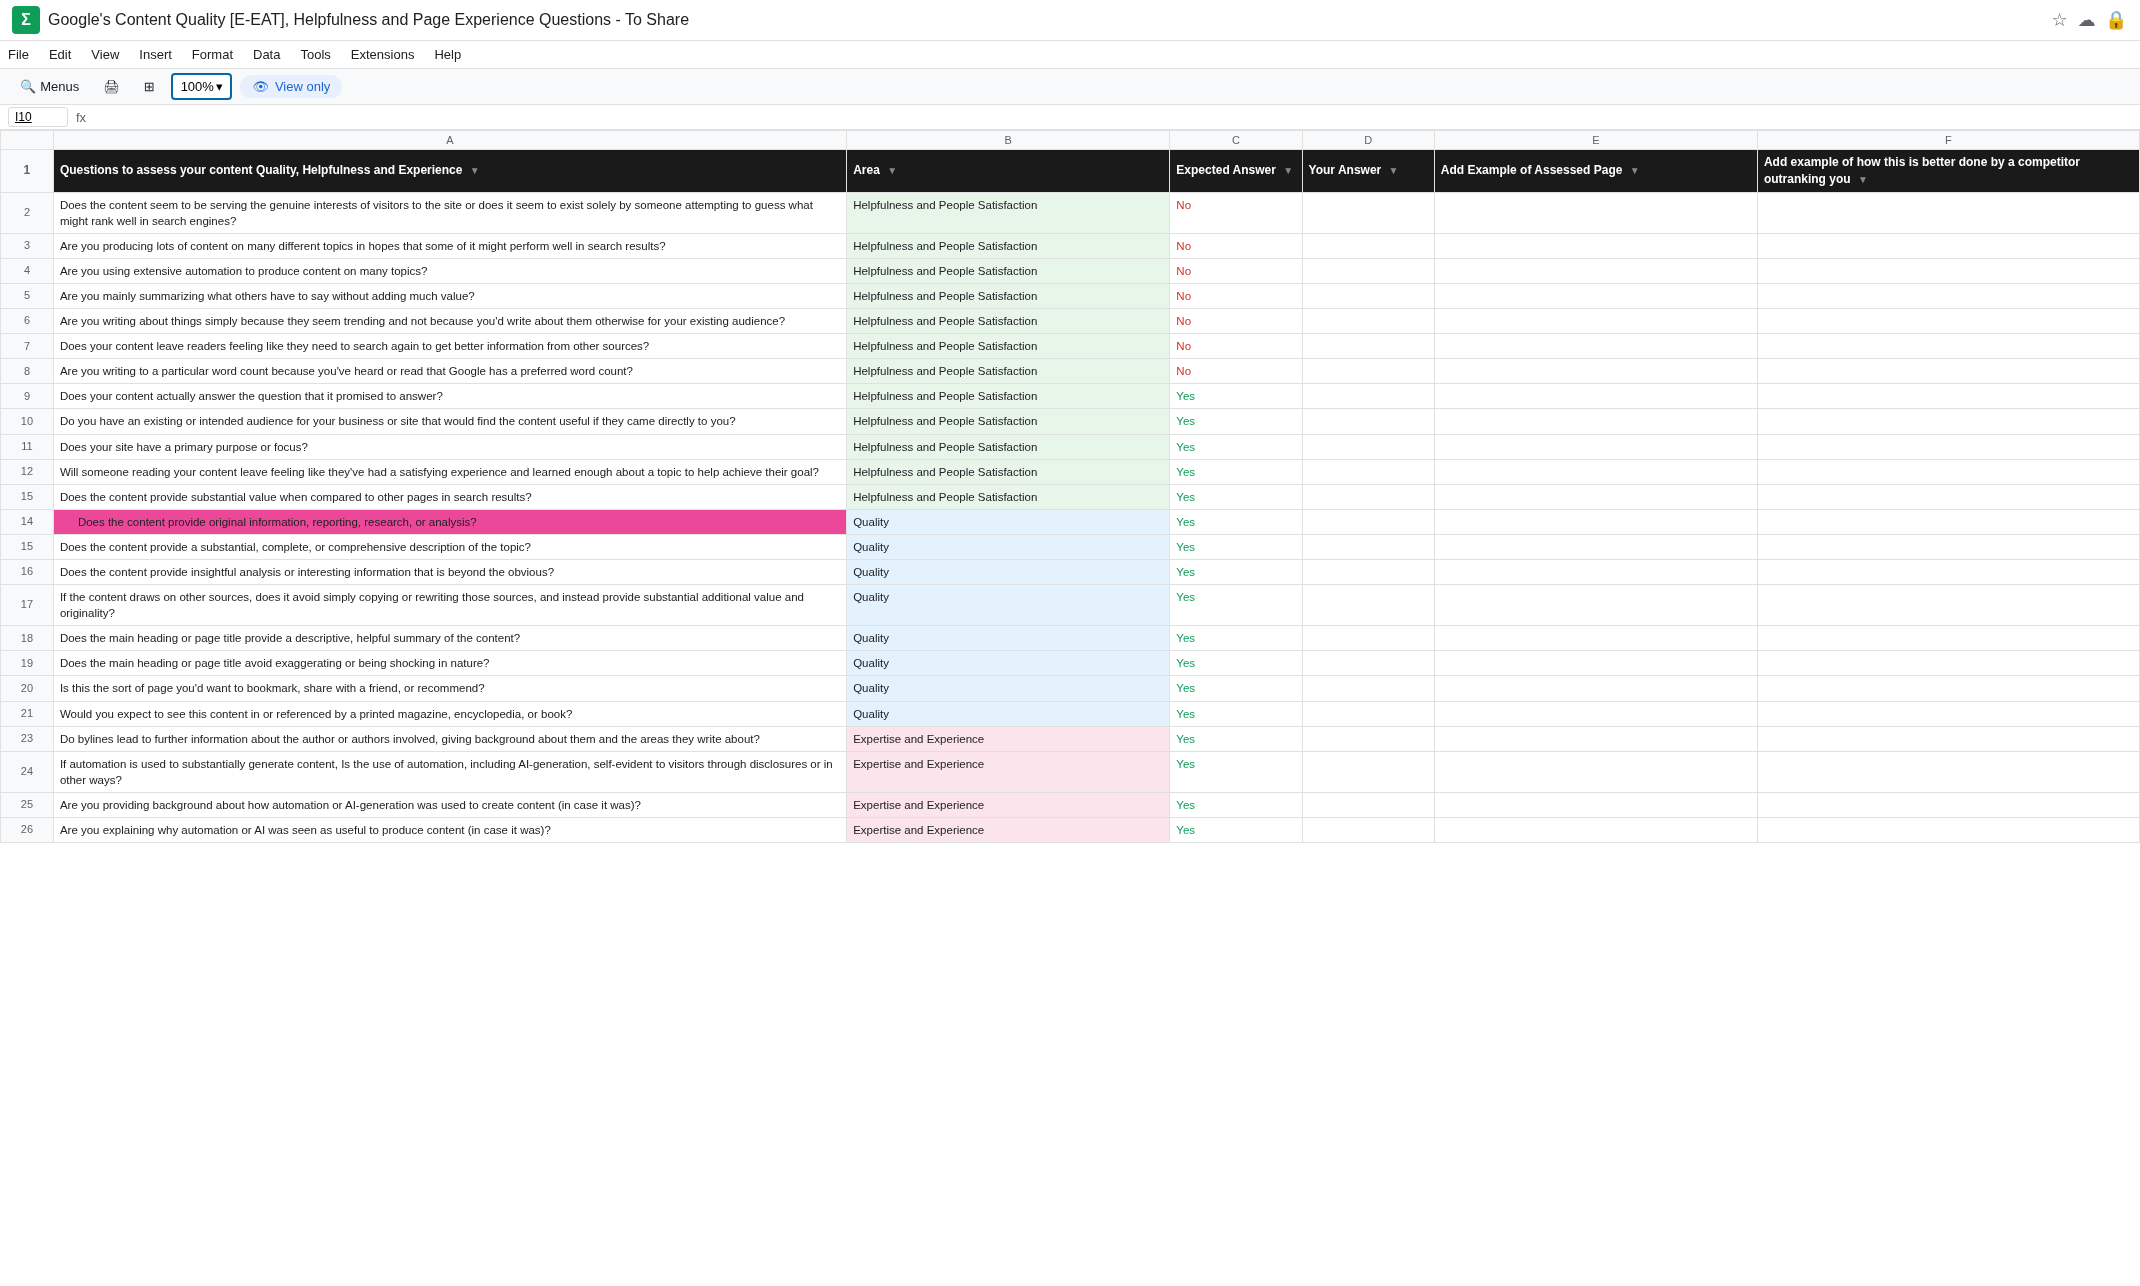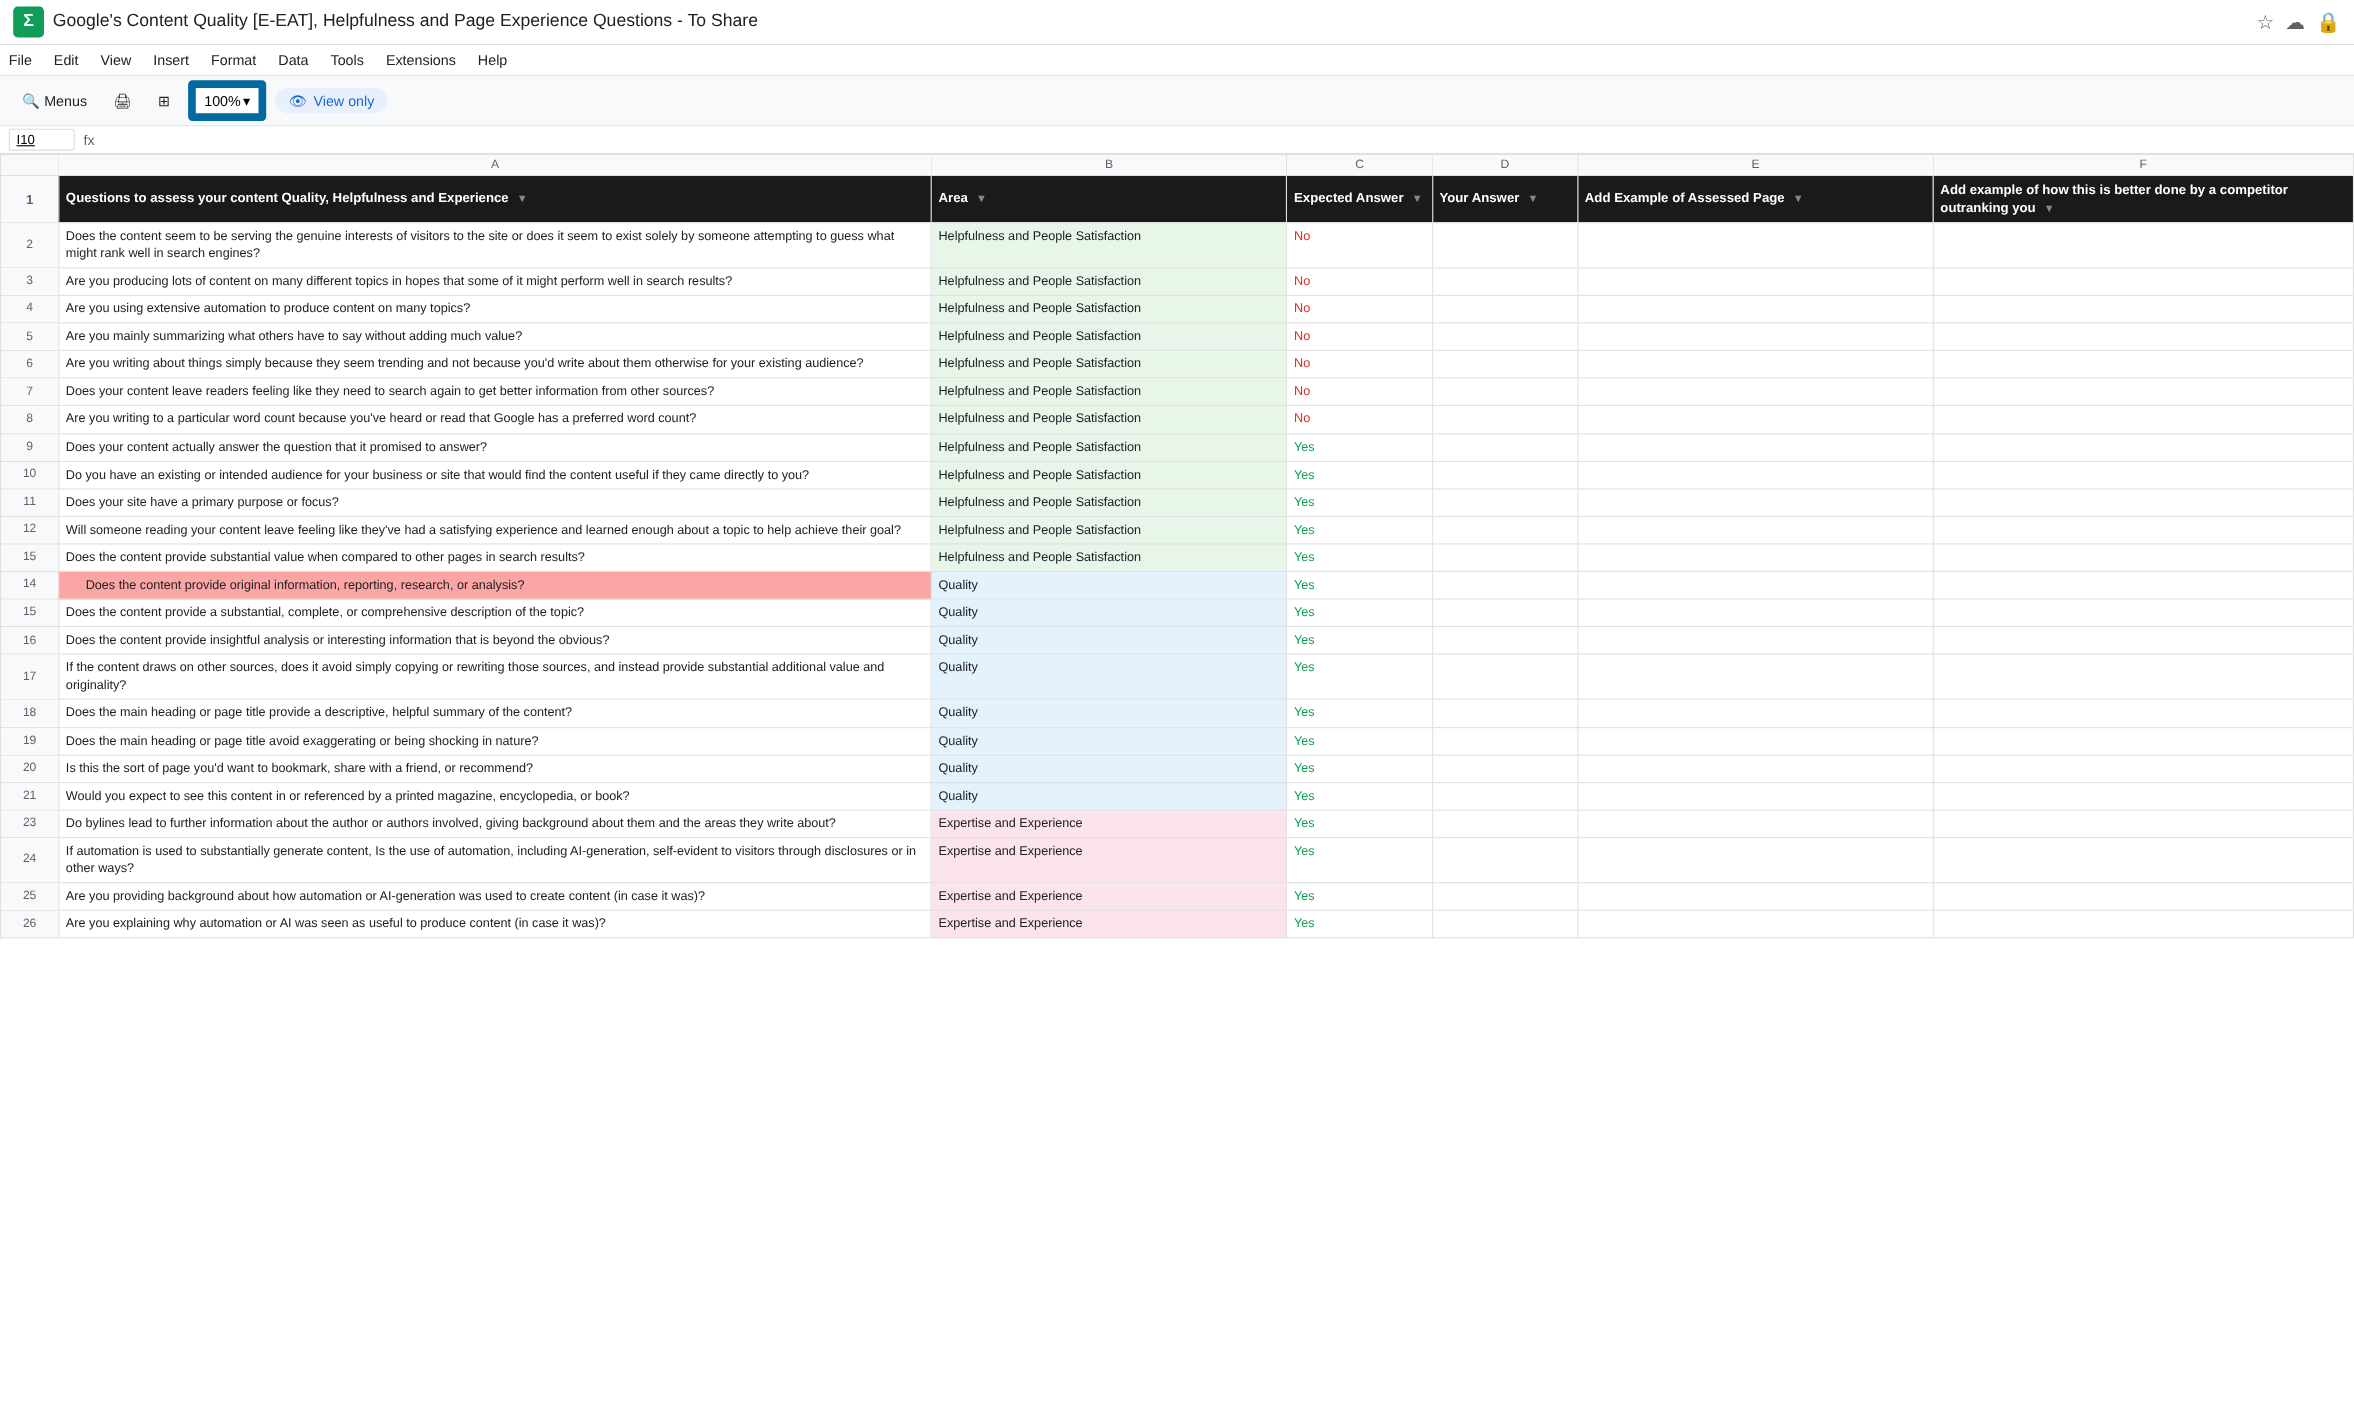--- a/index.html
+++ b/index.html
@@ -71,21 +71,21 @@
       background: #e8f0fe;
       color: #1967d2;
       border-radius: 20px;
       font-size: 13px;
       font-weight: 500;
     }
     .zoom-btn {
       display: flex; align-items: center; gap: 2px;
       padding: 4px 8px;
       font-size: 13px;
-      border: 7px solid #0369a1;
+      border: 2px solid #0369a1;
       border-radius: 4px;
       cursor: pointer;
       background: #fff;
     }
 
     
     .formula-bar {
       display: flex;
       align-items: center;
       padding: 2px 8px;
@@ -407,21 +407,21 @@
           <td class="row-num-cell">15</td>
           <td class="col-a-cell">Does the content provide substantial value when compared to other pages in search results?</td>
           <td class="area-helpfulness">Helpfulness and People Satisfaction</td>
           <td class="answer-yes">Yes</td>
           <td></td>
           <td></td>
           <td></td>
         </tr>
         <tr>
           <td class="row-num-cell">14</td>
-          <td class="col-a-cell highlighted" style="background: #fca5a5; padding-left: 24px;">Does the content provide original information, reporting, research, or analysis?</td>
+          <td class="col-a-cell highlighted" style="background: #ec4899; padding-left: 24px;">Does the content provide original information, reporting, research, or analysis?</td>
           <td class="area-quality">Quality</td>
           <td class="answer-yes">Yes</td>
           <td></td>
           <td></td>
           <td></td>
         </tr>
         <tr>
           <td class="row-num-cell">15</td>
           <td class="col-a-cell">Does the content provide a substantial, complete, or comprehensive description of the topic?</td>
           <td class="area-quality">Quality</td>

